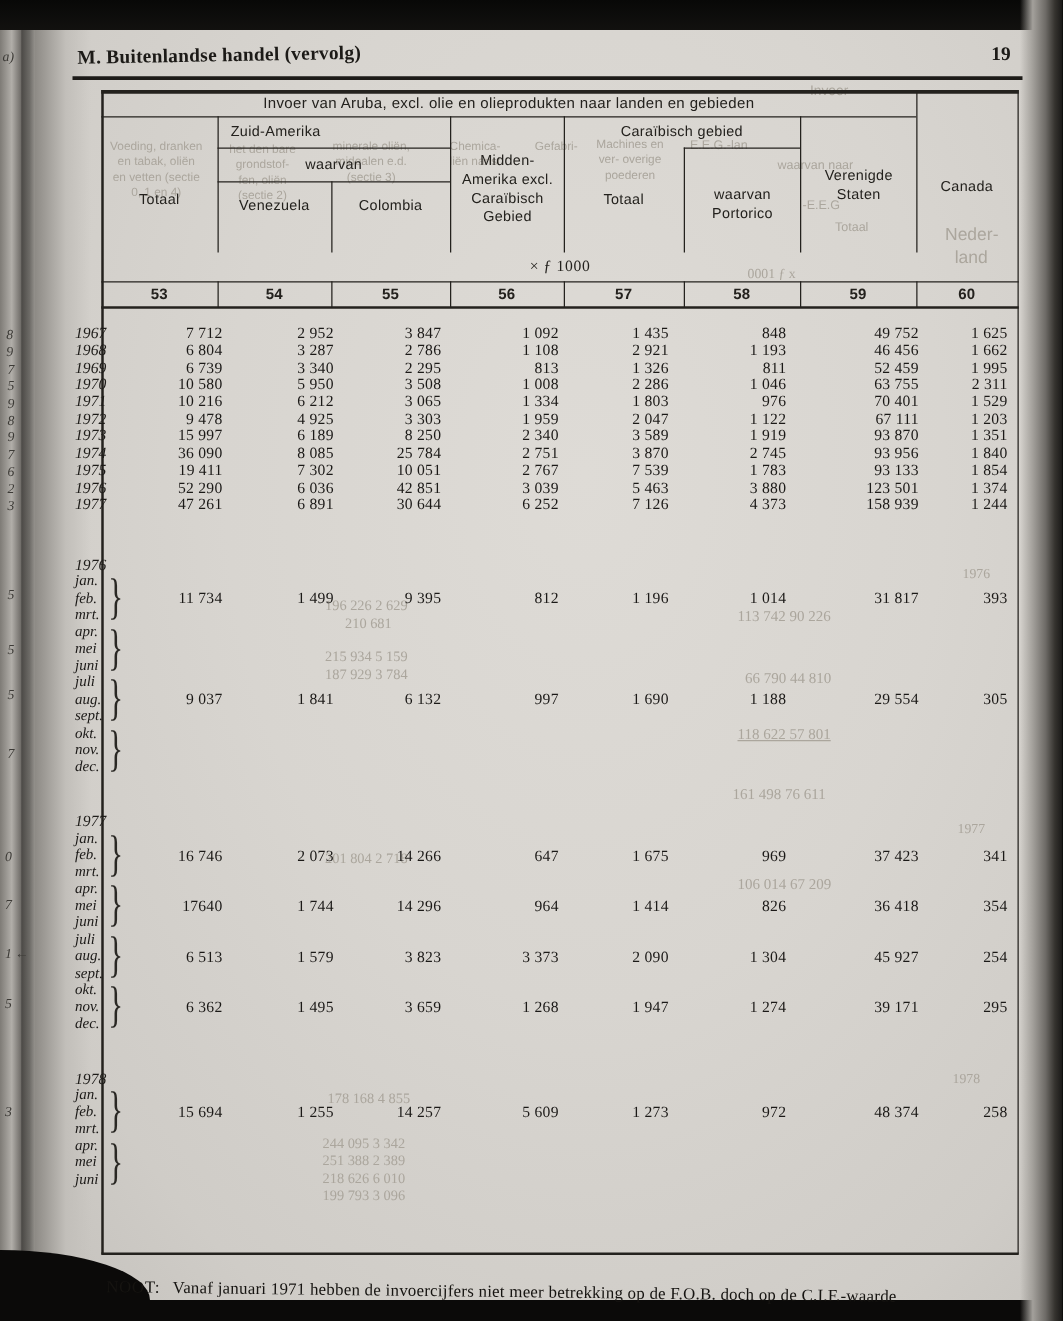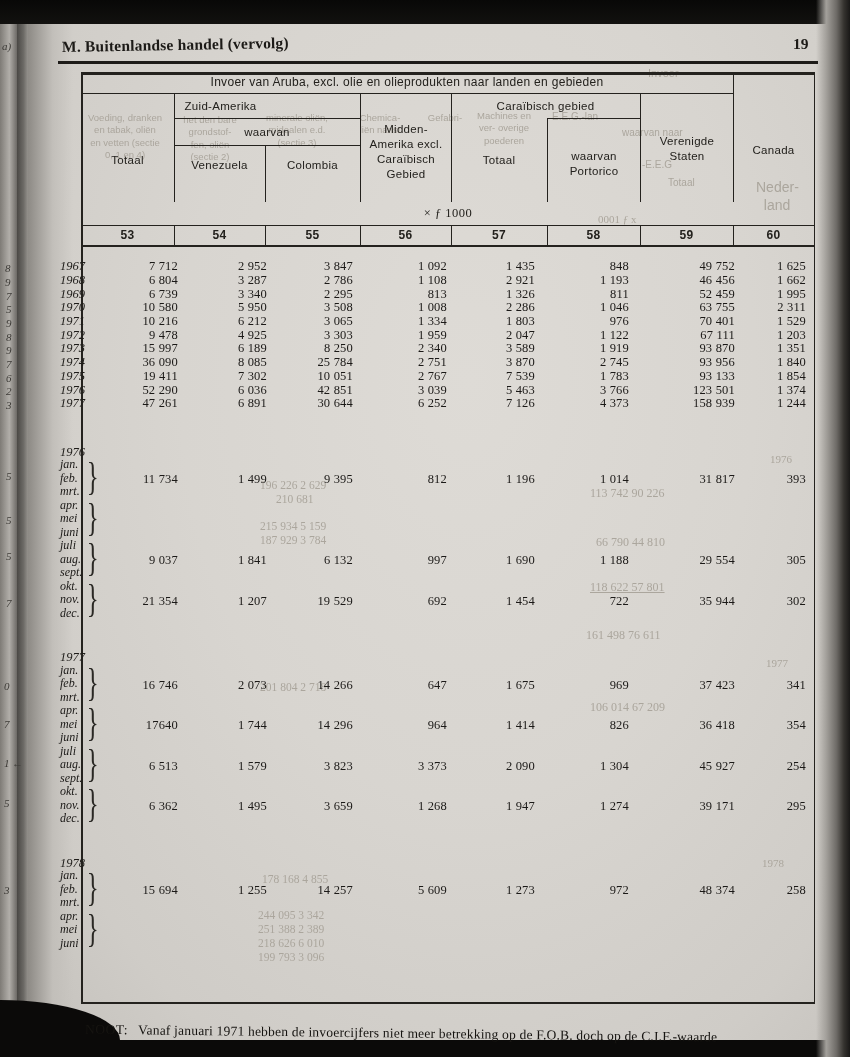--- a/index.html
+++ b/index.html
@@ -323,21 +323,21 @@
             </div>
           </div>
           <div class="drow">
             <div class="dlabel">1976</div>
             <div class="dcells">
               <div class="dc c0">52 290</div>
               <div class="dc c1">6 036</div>
               <div class="dc c2">42 851</div>
               <div class="dc c3">3 039</div>
               <div class="dc c4">5 463</div>
-              <div class="dc c5">3 766</div>
+              <div class="dc c5">3 880</div>
               <div class="dc c6">123 501</div>
               <div class="dc c7">1 374</div>
             </div>
           </div>
           <div class="drow">
             <div class="dlabel">1977</div>
             <div class="dcells">
               <div class="dc c0">47 261</div>
               <div class="dc c1">6 891</div>
               <div class="dc c2">30 644</div>
@@ -400,32 +400,20 @@
                 </div>
               </div>
             </div>
             <div class="quarter">
               <div class="qlabels">
                 <div class="month">okt.</div>
                 <div class="month">nov.</div>
                 <div class="month">dec.</div>
                 <div class="brace">}</div>
               </div>
-              <div class="qvalues">
-                <div class="dcells">
-                  <div class="dc c0">21 354</div>
-                  <div class="dc c1">1 207</div>
-                  <div class="dc c2">19 529</div>
-                  <div class="dc c3">692</div>
-                  <div class="dc c4">1 454</div>
-                  <div class="dc c5">722</div>
-                  <div class="dc c6">35 944</div>
-                  <div class="dc c7">302</div>
-                </div>
-              </div>
             </div>
           </div>
           <div class="msection">
             <div class="dlabel msyear">1977</div>
             <div class="quarter">
               <div class="qlabels">
                 <div class="month">jan.</div>
                 <div class="month">feb.</div>
                 <div class="month">mrt.</div>
                 <div class="brace">}</div>

